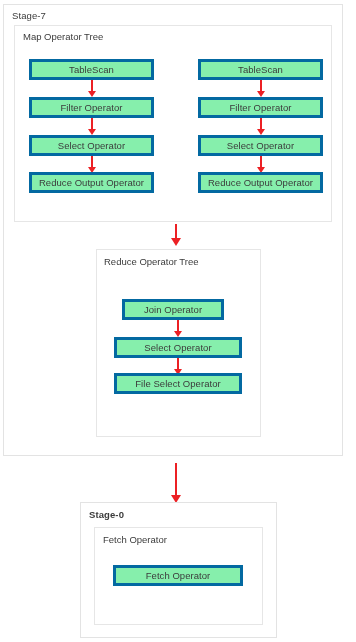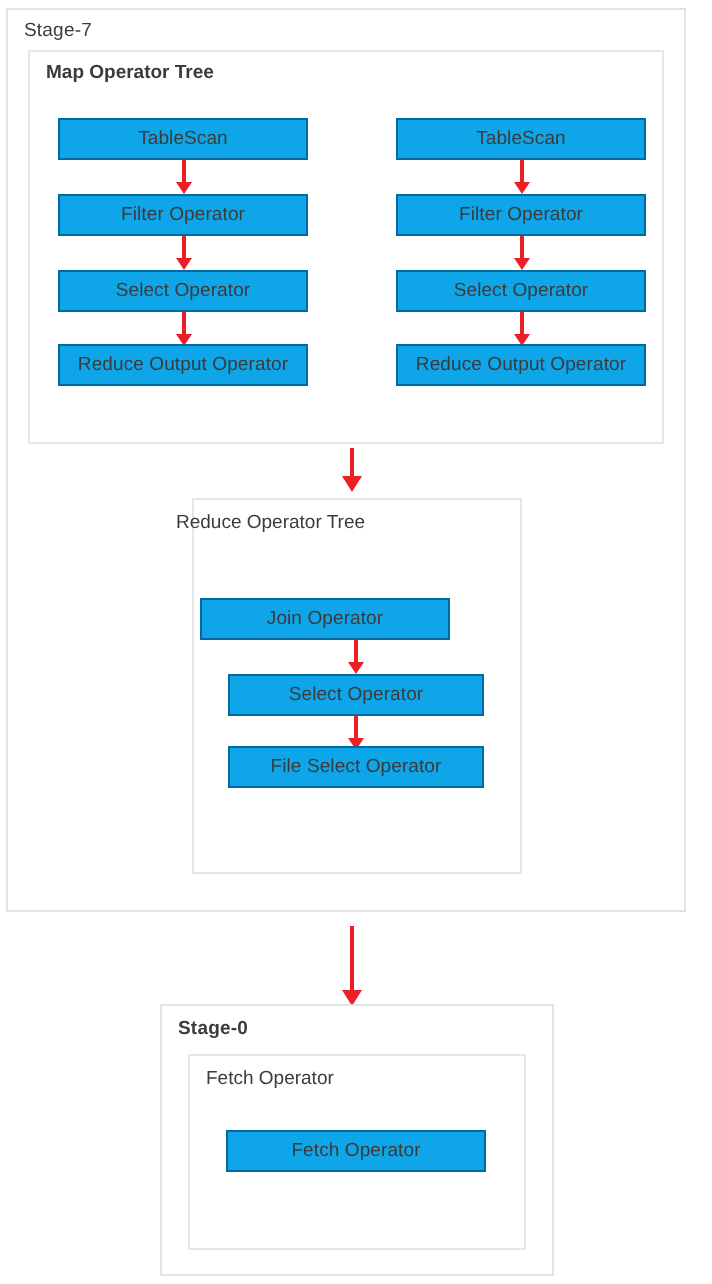--- a/index.html
+++ b/index.html
@@ -39,22 +39,22 @@
   .tree-label {
     position: absolute;
     font-size: 9.5px;
     color: #3b3b3b;
     white-space: nowrap;
   }
 
   
   .op-node {
     position: absolute;
-    background: #0ea5e9;
-    border: 1px solid #0369a1;
+    background: #86efac;
+    border: 3px solid #0369a1;
     box-sizing: border-box;
     display: flex;
     align-items: center;
     justify-content: center;
     font-size: 9.5px;
     color: #3b3b3b;
     height: 21px;
     letter-spacing: 0.05px;
   }
 
@@ -91,21 +91,21 @@
 </style>
 </head>
 <body>
 
 <div class="stage-box" style="left:3px; top:4px; width:340px; height:452px;">
 </div>
 <div class="stage-label" style="left:12px; top:10px;">Stage-7</div>
 
 <div class="tree-box" style="left:14px; top:25px; width:318px; height:197px;">
 </div>
-<div class="tree-label" style="left:23px; top:31px;font-weight:bold;">Map Operator Tree</div>
+<div class="tree-label" style="left:23px; top:31px;">Map Operator Tree</div>
 
 <div class="op-node" style="left:29px; top:59px; width:125px;">TableScan</div>
 <div class="arrow" style="left:87px; top:80px; width:10px; height:17px;">
   <div class="shaft" style="height:11px;"></div>
   <div class="head"></div>
 </div>
 
 <div class="op-node" style="left:29px; top:97px; width:125px;">Filter Operator</div>
 <div class="arrow" style="left:87px; top:118px; width:10px; height:17px;">
   <div class="shaft" style="height:11px;"></div>
@@ -140,23 +140,23 @@
 
 <div class="op-node" style="left:198px; top:172px; width:125px;">Reduce Output Operator</div>
 
 <div class="arrow big" style="left:170px; top:224px; width:12px; height:22px;">
   <div class="shaft" style="height:15px;"></div>
   <div class="head"></div>
 </div>
 
 <div class="tree-box" style="left:96px; top:249px; width:165px; height:188px;">
 </div>
-<div class="tree-label" style="left:88px; top:256px;text-align:center;">Reduce Operator Tree</div>
+<div class="tree-label" style="left:104px; top:256px;text-align:center;">Reduce Operator Tree</div>
 
-<div class="op-node" style="left:100px; top:299px; width:125px;">Join Operator</div>
+<div class="op-node" style="left:122px; top:299px; width:102px;">Join Operator</div>
 <div class="arrow" style="left:173px; top:320px; width:10px; height:17px;">
   <div class="shaft" style="height:11px;"></div>
   <div class="head"></div>
 </div>
 
 <div class="op-node" style="left:114px; top:337px; width:128px;">Select Operator</div>
 <div class="arrow" style="left:173px; top:358px; width:10px; height:17px;">
   <div class="shaft" style="height:11px;"></div>
   <div class="head"></div>
 </div>

